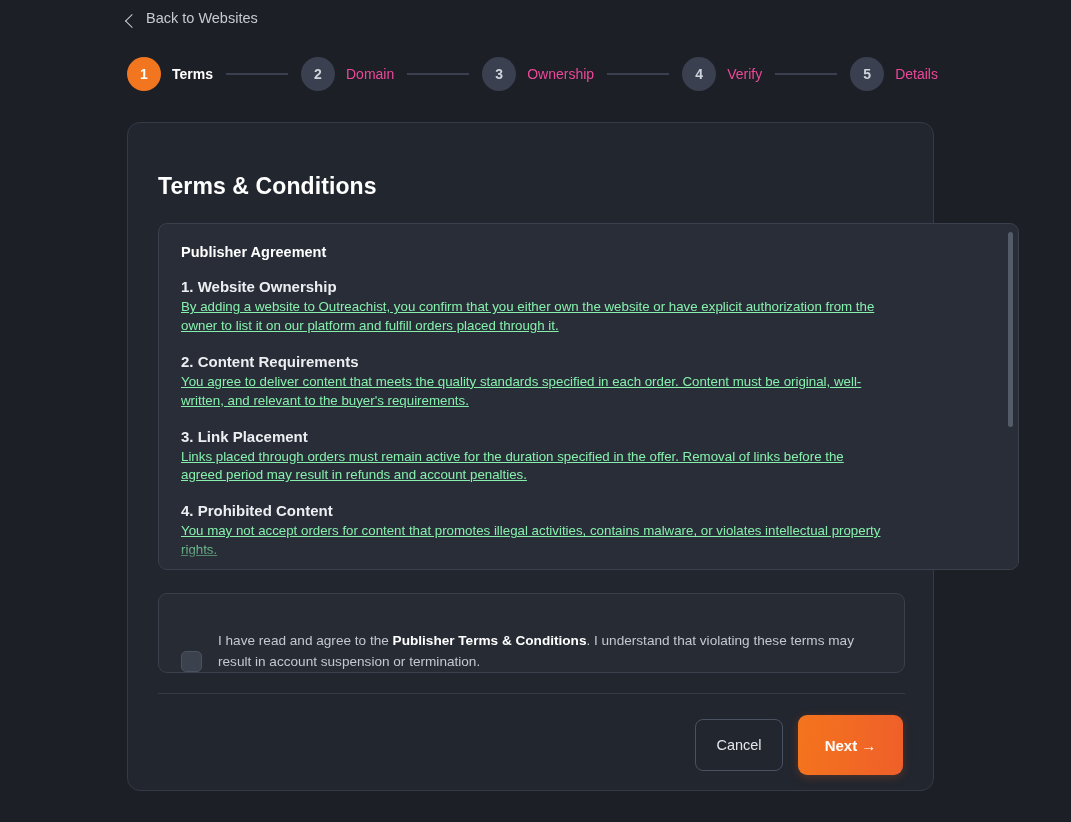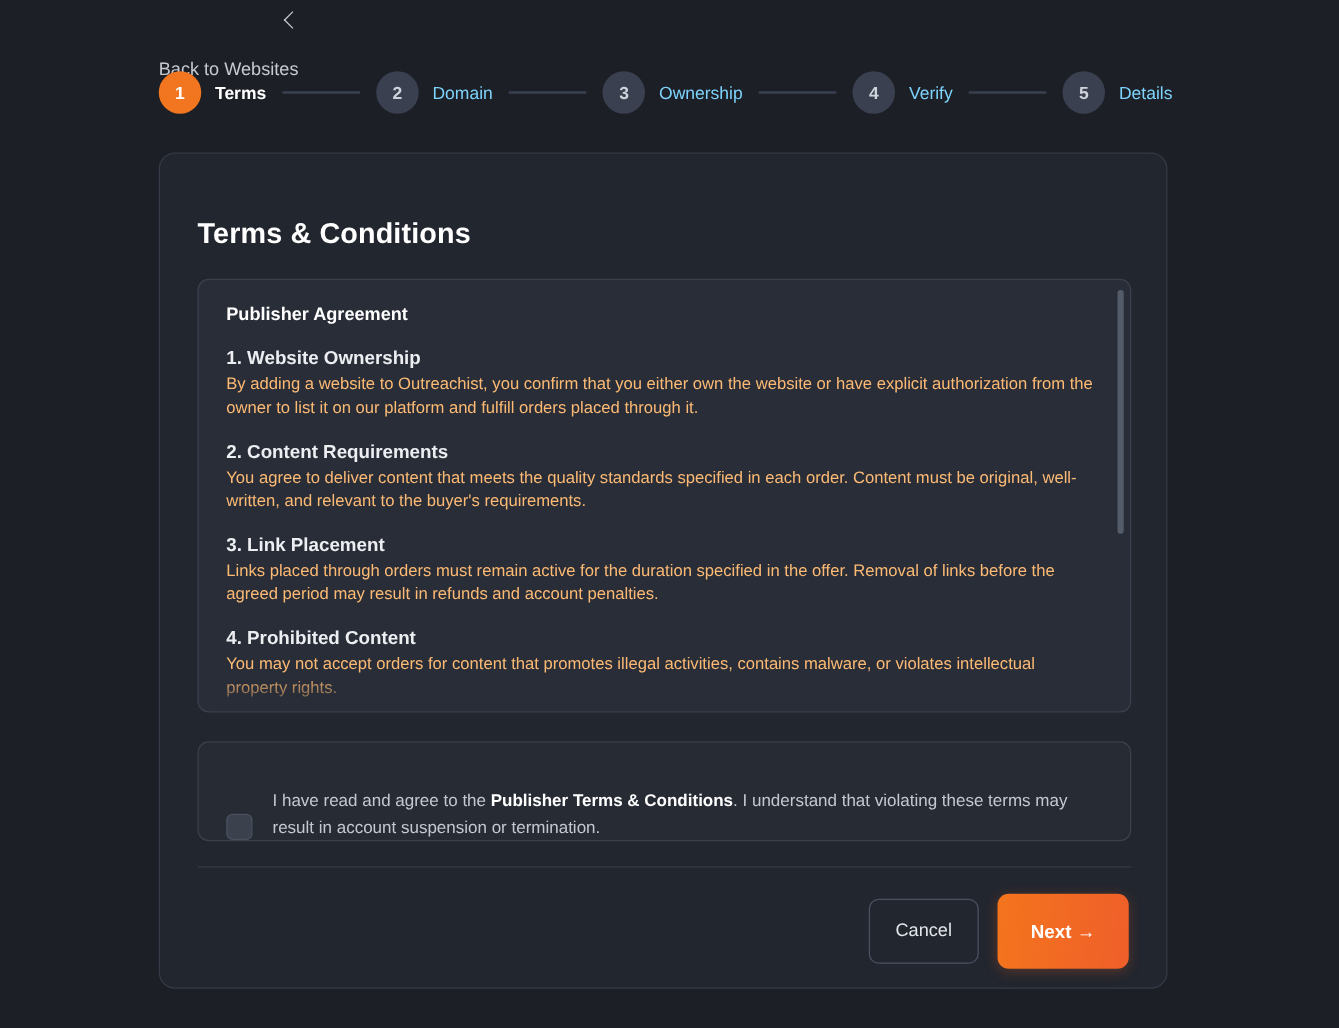--- a/index.html
+++ b/index.html
@@ -20,25 +20,24 @@
     background: #1c1f26;
   }
 
   
   .back-link {
     position: absolute;
     left: 127px;
     top: 10px;
     display: flex;
     align-items: flex-end;
-    gap: 27px;
+    gap: 9px;
     color: #c6cad2;
     font-size: 14.5px;
     cursor: pointer;
-    flex-direction: column;
   }
   .back-chevron {
     display: inline-block;
     width: 10px;
     height: 10px;
     border-left: 1.6px solid #c6cad2;
     border-bottom: 1.6px solid #c6cad2;
     transform: rotate(45deg);
     margin-top: 1px;
   }
@@ -68,21 +67,21 @@
     align-items: center;
     justify-content: center;
   }
   .step.active .step-circle {
     background: #f1761f;
     color: #ffffff;
     box-shadow: 0 0 0 0 rgba(241,118,31,0.4);
   }
   .step-label {
     font-size: 14px;
-    color: #7dd3fc;
+    color: #ec4899;
   }
   .step.active .step-label {
     color: #ffffff;
     font-weight: 600;
   }
   .step-line {
     width: 62px;
     height: 2px;
     background: #3a4050;
     margin: 0 13px;
@@ -107,21 +106,21 @@
     font-weight: 700;
     color: #ffffff;
     letter-spacing: 0.1px;
   }
 
   
   .terms-box {
     position: absolute;
     left: 30px;
     top: 100px;
-    width: 747px;
+    width: 861px;
     height: 347px;
     background: #282d37;
     border: 1px solid #3a404c;
     border-radius: 9px;
     overflow: hidden;
   }
   .terms-inner {
     padding: 20px 24px 10px 22px;
     height: 100%;
     overflow: hidden;
@@ -135,22 +134,23 @@
   .clause { margin-bottom: 17px; }
   .clause-title {
     font-size: 15px;
     font-weight: 700;
     color: #eceef2;
     margin-bottom: 3px;
   }
   .clause-body {
     font-size: 13.3px;
     line-height: 1.42;
-    color: #fdba74;
+    color: #86efac;
     max-width: 700px;
+    text-decoration: underline;
   }
   .terms-scrollbar {
     position: absolute;
     right: 5px;
     top: 8px;
     width: 5px;
     height: 330px;
     background: transparent;
   }
   .terms-scrollthumb {

